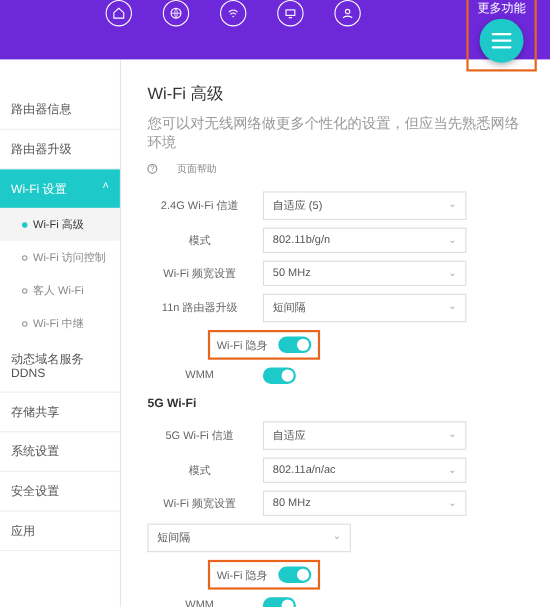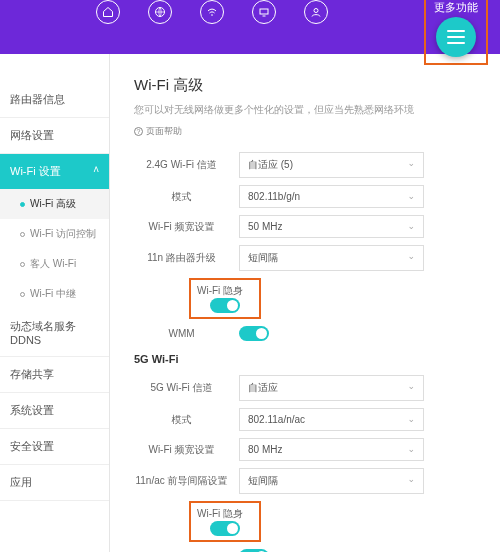--- a/index.html
+++ b/index.html
@@ -21,35 +21,35 @@
   .side-item { padding: 10px 10px; font-size: 11px; color: #555; border-bottom: 1px solid #eee; cursor: pointer; }
   .side-group { background: #1dc9c9; color: #fff; padding: 10px 10px; font-size: 11px; display: flex; justify-content: space-between; align-items: flex-start; cursor: pointer; }
   .side-group .chev { font-size: 10px; }
   .side-sub { padding: 8px 8px 8px 20px; font-size: 10px; color: #888; cursor: pointer; display: flex; align-items: center; gap: 5px; }
   .side-sub.active { background: #f4f4f4; color: #333; }
   .bullet { width: 5px; height: 5px; border: 1px solid #999; border-radius: 50%; display: inline-block; }
   .side-sub.active .bullet { background: #1dc9c9; border-color: #1dc9c9; }
   
   .main { flex: 1; padding: 22px 20px 20px 24px; }
   .page-title { font-size: 15px; font-weight: 400; color: #333; margin-bottom: 8px; }
-  .page-desc { font-size: 10px; color: #999; margin-bottom: 8px; }
-  .help-link { font-size: 9px; color: #888; display: flex; align-items: center; gap: 3px; margin-bottom: 14px; cursor: pointer; }
+  .page-desc { font-size: 13px; color: #999; margin-bottom: 8px; }
+  .help-link { font-size: 9px; color: #888; display: flex; align-items: center; gap: 18px; margin-bottom: 14px; cursor: pointer; }
   .help-icon { width: 9px; height: 9px; border: 1px solid #888; border-radius: 50%; font-size: 7px; line-height: 8px; text-align: center; }
   
   .section-title { font-size: 11px; font-weight: 700; color: #333; margin: 12px 0 10px 0; }
   
   .row { display: flex; align-items: center; margin-bottom: 7px; }
   .row-label { width: 105px; text-align: center; font-size: 10px; color: #666; padding-right: 10px; }
   .select { flex: 1; max-width: 185px; border: 1px solid #ddd; padding: 5px 8px; font-size: 10px; color: #555; display: flex; justify-content: space-between; cursor: pointer; background: #fff; }
   .select .chev2 { color: #aaa; font-size: 9px; }
   
   .toggle { width: 30px; height: 15px; background: #1dc9c9; border-radius: 8px; position: relative; cursor: pointer; }
   .toggle::after { content: ""; position: absolute; right: 2px; top: 2px; width: 11px; height: 11px; background: #fff; border-radius: 50%; }
   
-  .hl { border: 2px solid #e8641b; padding: 4px 6px; display: inline-flex; align-items: center; flex-direction: column; }
+  .hl { border: 2px solid #e8641b; padding: 4px 6px; display: inline-flex; align-items: center; }
   .hl .row-label { width: auto; padding-right: 10px; }
   .hl-row { margin-left: 55px; margin-bottom: 7px; }
 </style>
 </head>
 <body>
 
 <div class="topbar">
   <div class="topbar-icons">
     <div class="top-icon">
         <svg width="12" height="12" viewBox="0 0 24 24">
@@ -87,21 +87,21 @@
         <span></span>
         <span></span>
         <span></span>
       </div>
   </div>
 </div>
 
 <div class="layout">
   <div class="sidebar">
     <div class="side-item">路由器信息</div>
-    <div class="side-item">网络设置</div>
+    <div class="side-item">路由器升级</div>
     <div class="side-group">
       <span>Wi-Fi 设置</span>
       <span class="chev">˄</span>
     </div>
     <div class="side-sub active">
         <span class="bullet"></span>
         <span>Wi-Fi 高级</span>
       </div>
     <div class="side-sub">
         <span class="bullet"></span>
@@ -183,21 +183,20 @@
         </div>
       </div>
     <div class="row">
         <div class="row-label">Wi-Fi 频宽设置</div>
         <div class="select">
           <span>80 MHz</span>
           <span class="chev2">⌄</span>
         </div>
       </div>
     <div class="row">
-        <div class="row-label">11n/ac 前导间隔设置</div>
         <div class="select">
           <span>短间隔</span>
           <span class="chev2">⌄</span>
         </div>
       </div>
     <div class="hl-row"><div class="hl">
           <div class="row-label">Wi-Fi 隐身</div>
           <div class="toggle"></div>
         </div></div>
     <div class="row">

